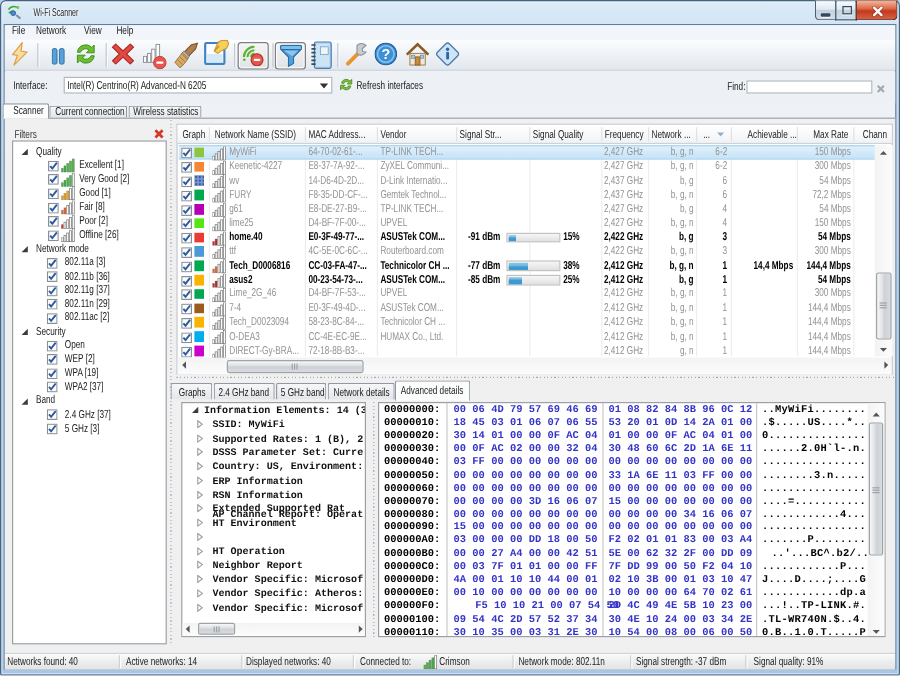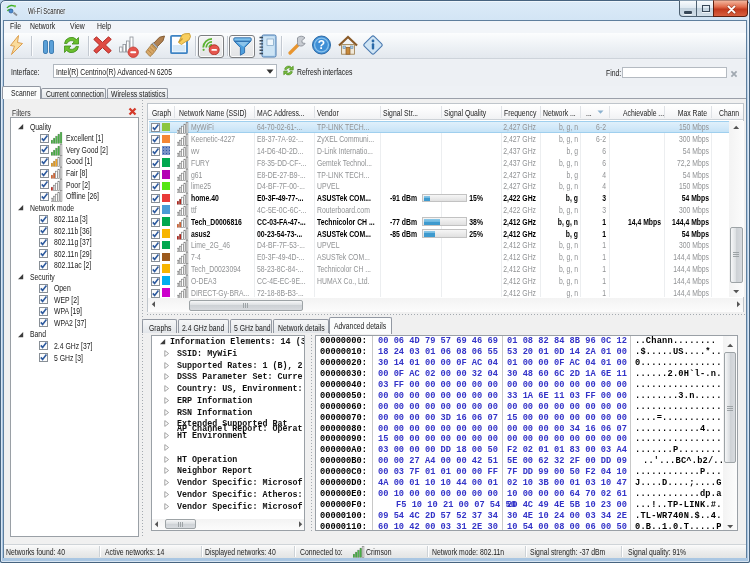--- a/index.html
+++ b/index.html
@@ -785,23 +785,23 @@
 <div class="sbthumbh" style="left:165px;top:519px;width:31px;height:10px"></div>
 <div class="abs" style="left:178px;top:522px;width:1px;height:5px;background:#9da3a6;box-shadow:2px 0 0 #9da3a6,4px 0 0 #9da3a6"></div>
 <div class="dot-v" style="left:311px;top:335px;height:196px"></div>
 <div id="hexp"></div>
 <div class="abs" style="left:372px;top:336px;width:1px;height:194px;background:#c8c8c8"></div>
 <div class="abs" style="left:502px;top:336px;width:1px;height:194px;background:#c8c8c8"></div>
 <div class="abs" style="left:630px;top:336px;width:1px;height:194px;background:#c8c8c8"></div>
 <div class="hrow hoff" style="left:320px;top:336.3px">00000000:</div>
 <div class="hrow" style="left:378px;top:336.3px">00 06 4D 79 57 69 46 69</div>
 <div class="hrow" style="left:507px;top:336.3px">01 08 82 84 8B 96 0C 12</div>
-<div class="hrow hasc" style="left:635px;top:336.3px">..Chann........</div>
+<div class="hrow hasc" style="left:635px;top:336.3px">..MyWiFi........</div>
 <div class="hrow hoff" style="left:320px;top:347.2px">00000010:</div>
-<div class="hrow" style="left:378px;top:347.2px">18 24 03 01 06 08 06 55</div>
+<div class="hrow" style="left:378px;top:347.2px">18 45 03 01 06 07 06 55</div>
 <div class="hrow" style="left:507px;top:347.2px">53 20 01 0D 14 2A 01 00</div>
 <div class="hrow hasc" style="left:635px;top:347.2px">.$.....US....*..</div>
 <div class="hrow hoff" style="left:320px;top:358.1px">00000020:</div>
 <div class="hrow" style="left:378px;top:358.1px">30 14 01 00 00 0F AC 04</div>
 <div class="hrow" style="left:507px;top:358.1px">01 00 00 0F AC 04 01 00</div>
 <div class="hrow hasc" style="left:635px;top:358.1px">0...............</div>
 <div class="hrow hoff" style="left:320px;top:369.0px">00000030:</div>
 <div class="hrow" style="left:378px;top:369.0px">00 0F AC 02 00 00 32 04</div>
 <div class="hrow" style="left:507px;top:369.0px">30 48 60 6C 2D 1A 6E 11</div>
 <div class="hrow hasc" style="left:635px;top:369.0px">......2.0H`l-.n.</div>
@@ -851,21 +851,21 @@
 <div class="hrow hasc" style="left:635px;top:488.9px">............dp.a</div>
 <div class="hrow hoff" style="left:320px;top:499.8px">000000F0:</div>
 <div class="hrow" style="left:396px;top:499.8px">F5 10 10 21 00 07 54 50</div>
 <div class="hrow" style="left:507px;top:499.8px">2D 4C 49 4E 5B 10 23 00</div>
 <div class="hrow hasc" style="left:635px;top:499.8px">...!..TP-LINK.#.</div>
 <div class="hrow hoff" style="left:320px;top:510.7px">00000100:</div>
 <div class="hrow" style="left:378px;top:510.7px">09 54 4C 2D 57 52 37 34</div>
 <div class="hrow" style="left:507px;top:510.7px">30 4E 10 24 00 03 34 2E</div>
 <div class="hrow hasc" style="left:635px;top:510.7px">.TL-WR740N.$..4.</div>
 <div class="hrow hoff" style="left:320px;top:521.6px">00000110:</div>
-<div class="hrow" style="left:378px;top:521.6px">60 10 42 00 03 31 2E 30</div>
+<div class="hrow" style="left:378px;top:521.6px">30 10 35 00 03 31 2E 30</div>
 <div class="hrow" style="left:507px;top:521.6px">10 54 00 08 00 06 00 50</div>
 <div class="hrow hasc" style="left:635px;top:521.6px">0.B..1.0.T.....P</div>
 <div class="sbtrackv" style="left:723px;top:336px;width:14px;height:194px"></div>
 <svg class="abs" style="left:726px;top:342px" width="9" height="7" viewBox="0 0 9 7">
     <path d="M1.2 5 L4.2 1.8 L7.2 5 Z" fill="#555"></path>
   </svg>
 <svg class="abs" style="left:726px;top:523px" width="9" height="7" viewBox="0 0 9 7">
     <path d="M1.2 2 L4.2 5.2 L7.2 2 Z" fill="#555"></path>
   </svg>
 <div class="sbthumb" style="left:724px;top:352px;width:12px;height:111px"></div>

